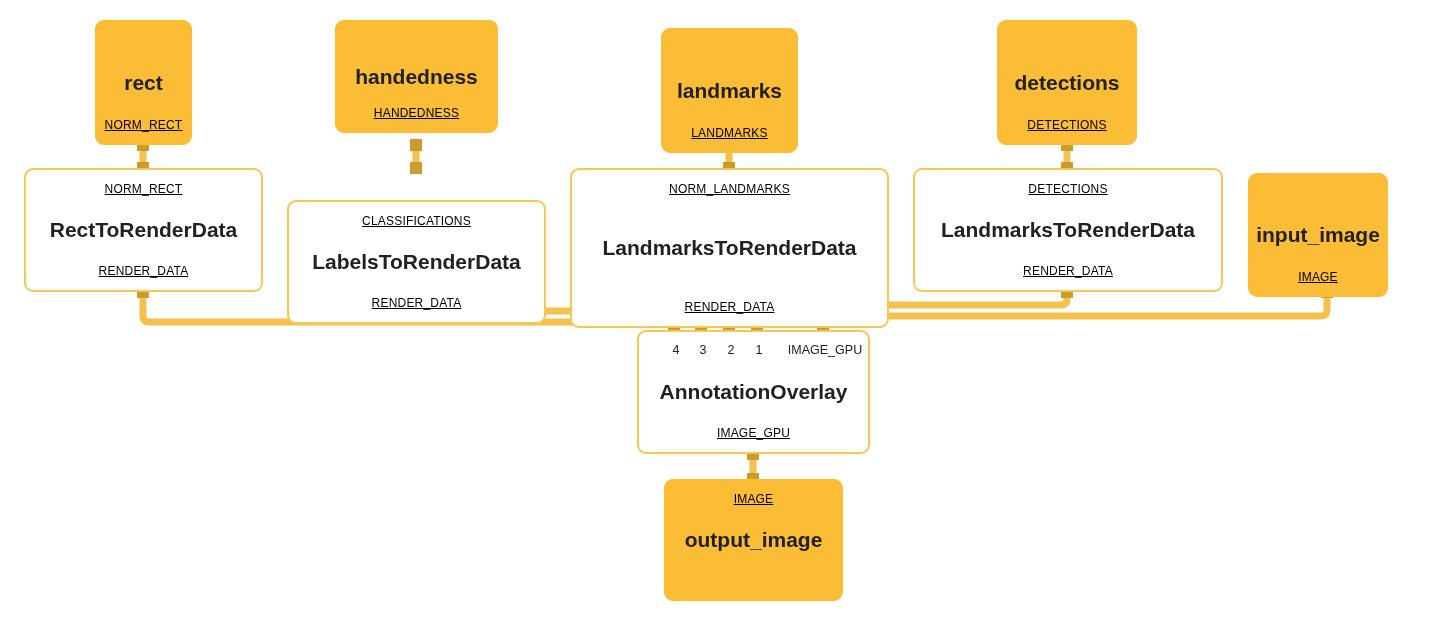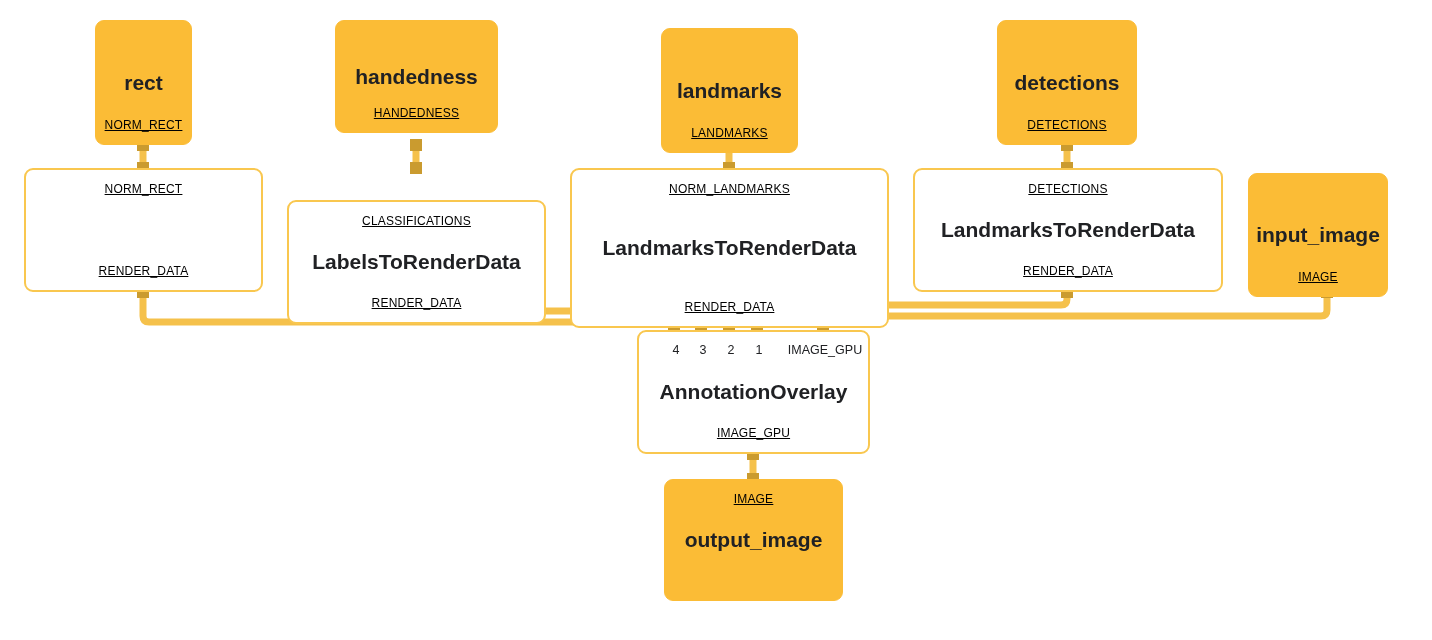--- a/index.html
+++ b/index.html
@@ -181,20 +181,21 @@
     <div class="node-title">detections</div>
     <div class="port-row-bottom">
       <span class="port-label">DETECTIONS</span>
     </div>
   </div>
 
   <div class="node hollow" style="left:24px;top:168px;width:239px;height:124px;">
     <div class="port-row-top">
       <span class="port-label">NORM_RECT</span>
     </div>
+    <div class="node-title">RectToRenderData</div>
     <div class="port-row-bottom">
       <span class="port-label">RENDER_DATA</span>
     </div>
   </div>
 
   <div class="node hollow" style="left:287px;top:168px;width:259px;height:124px;margin-top:32px;">
     <div class="port-row-top">
       <span class="port-label">CLASSIFICATIONS</span>
     </div>
     <div class="node-title">LabelsToRenderData</div>

